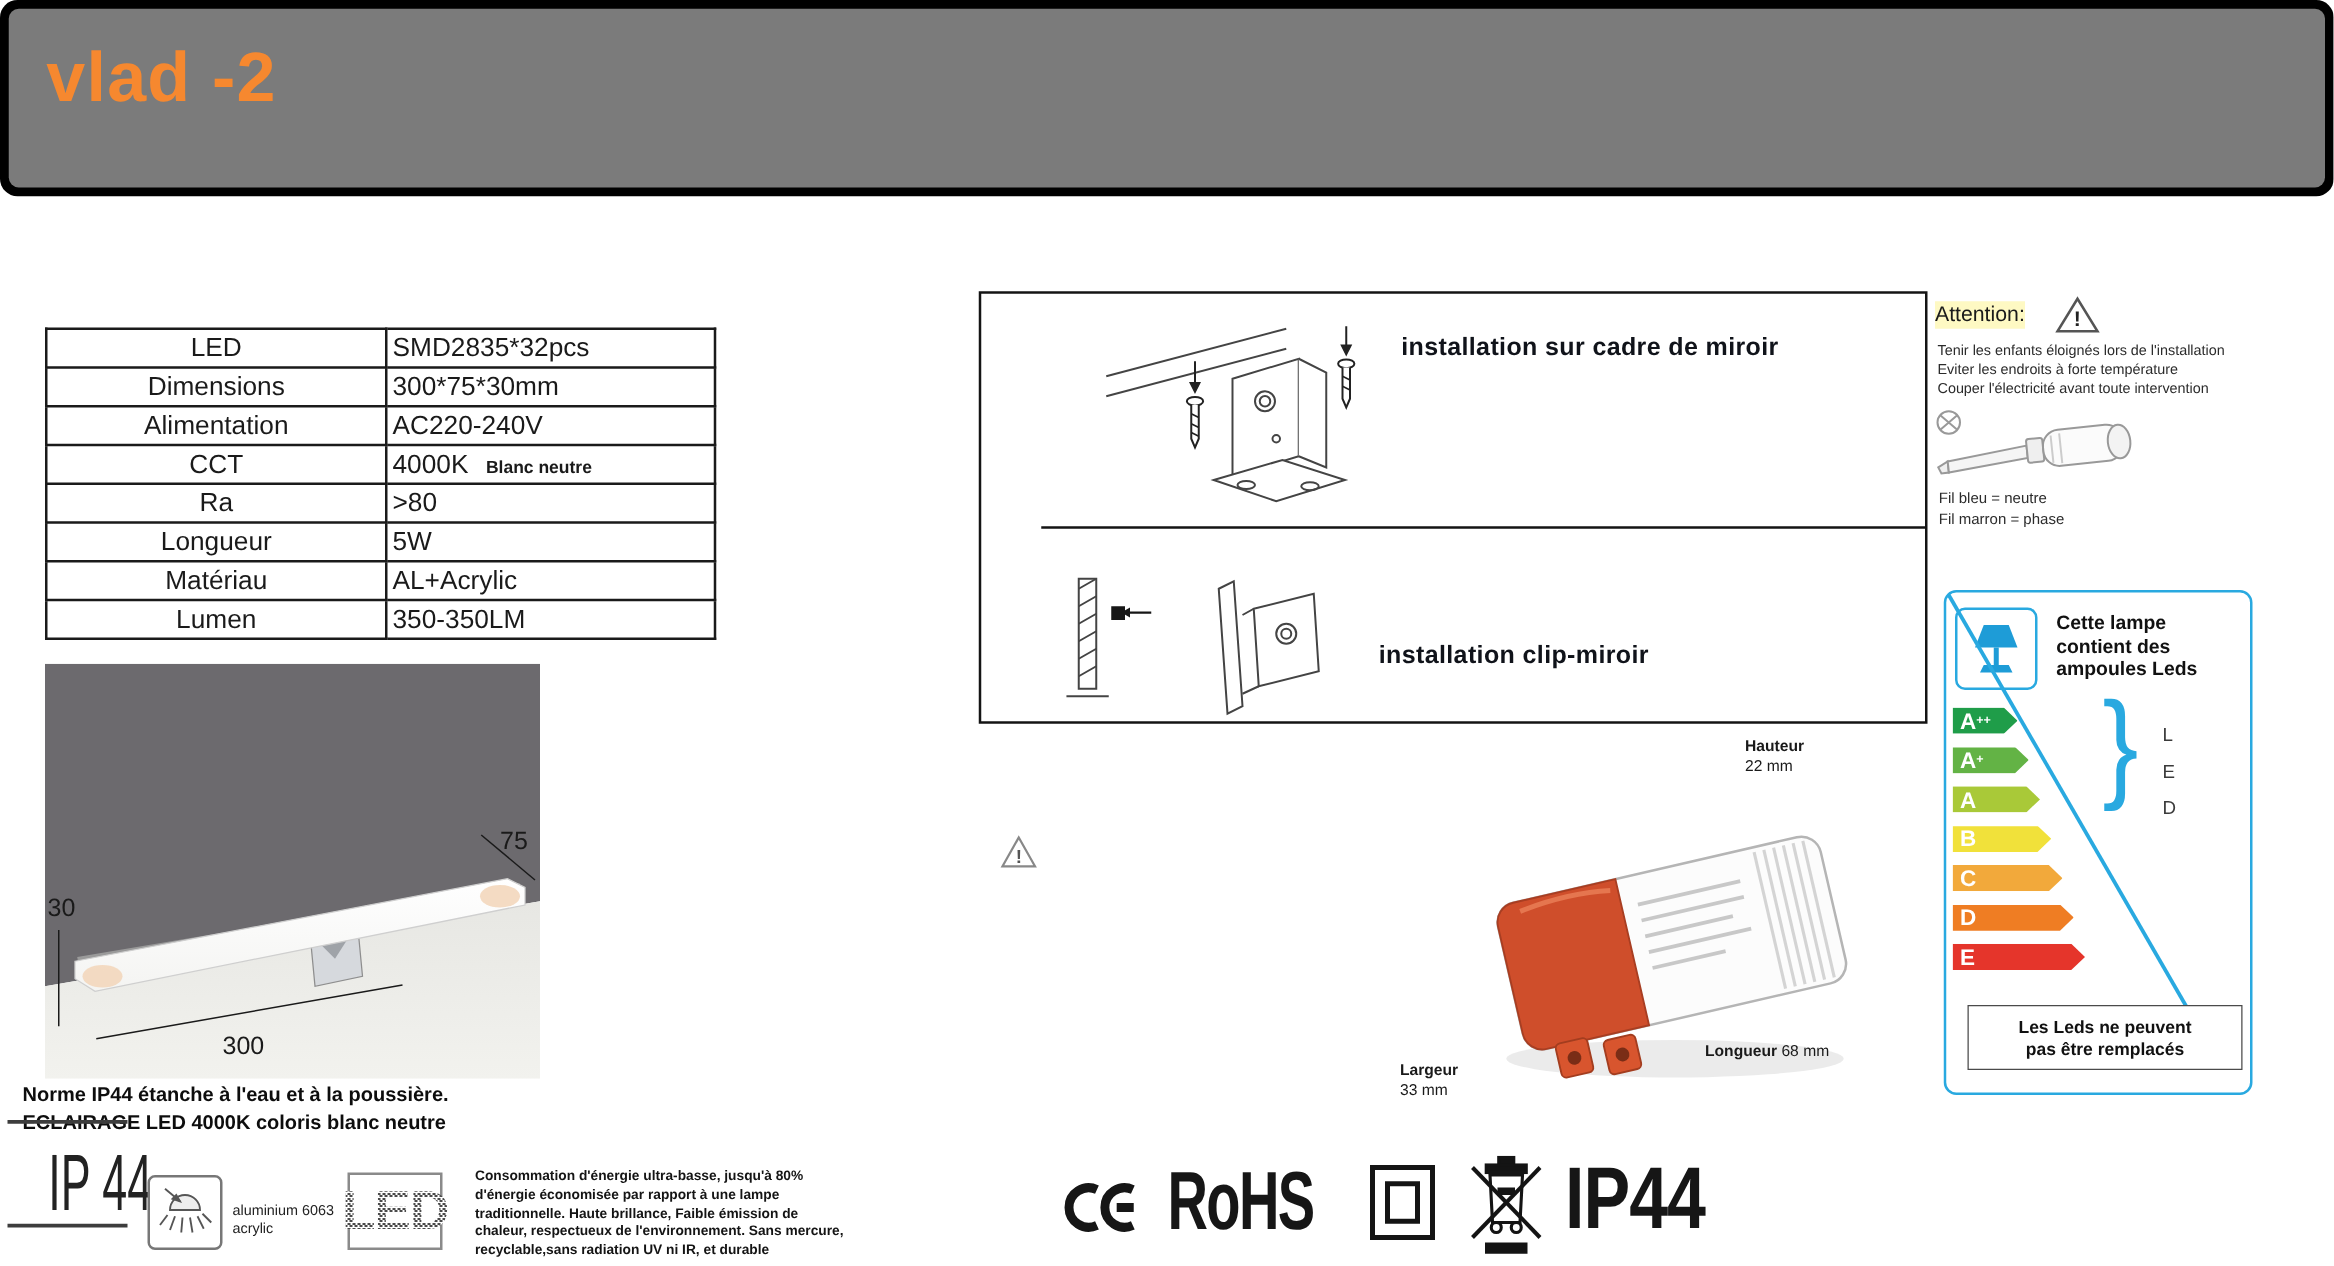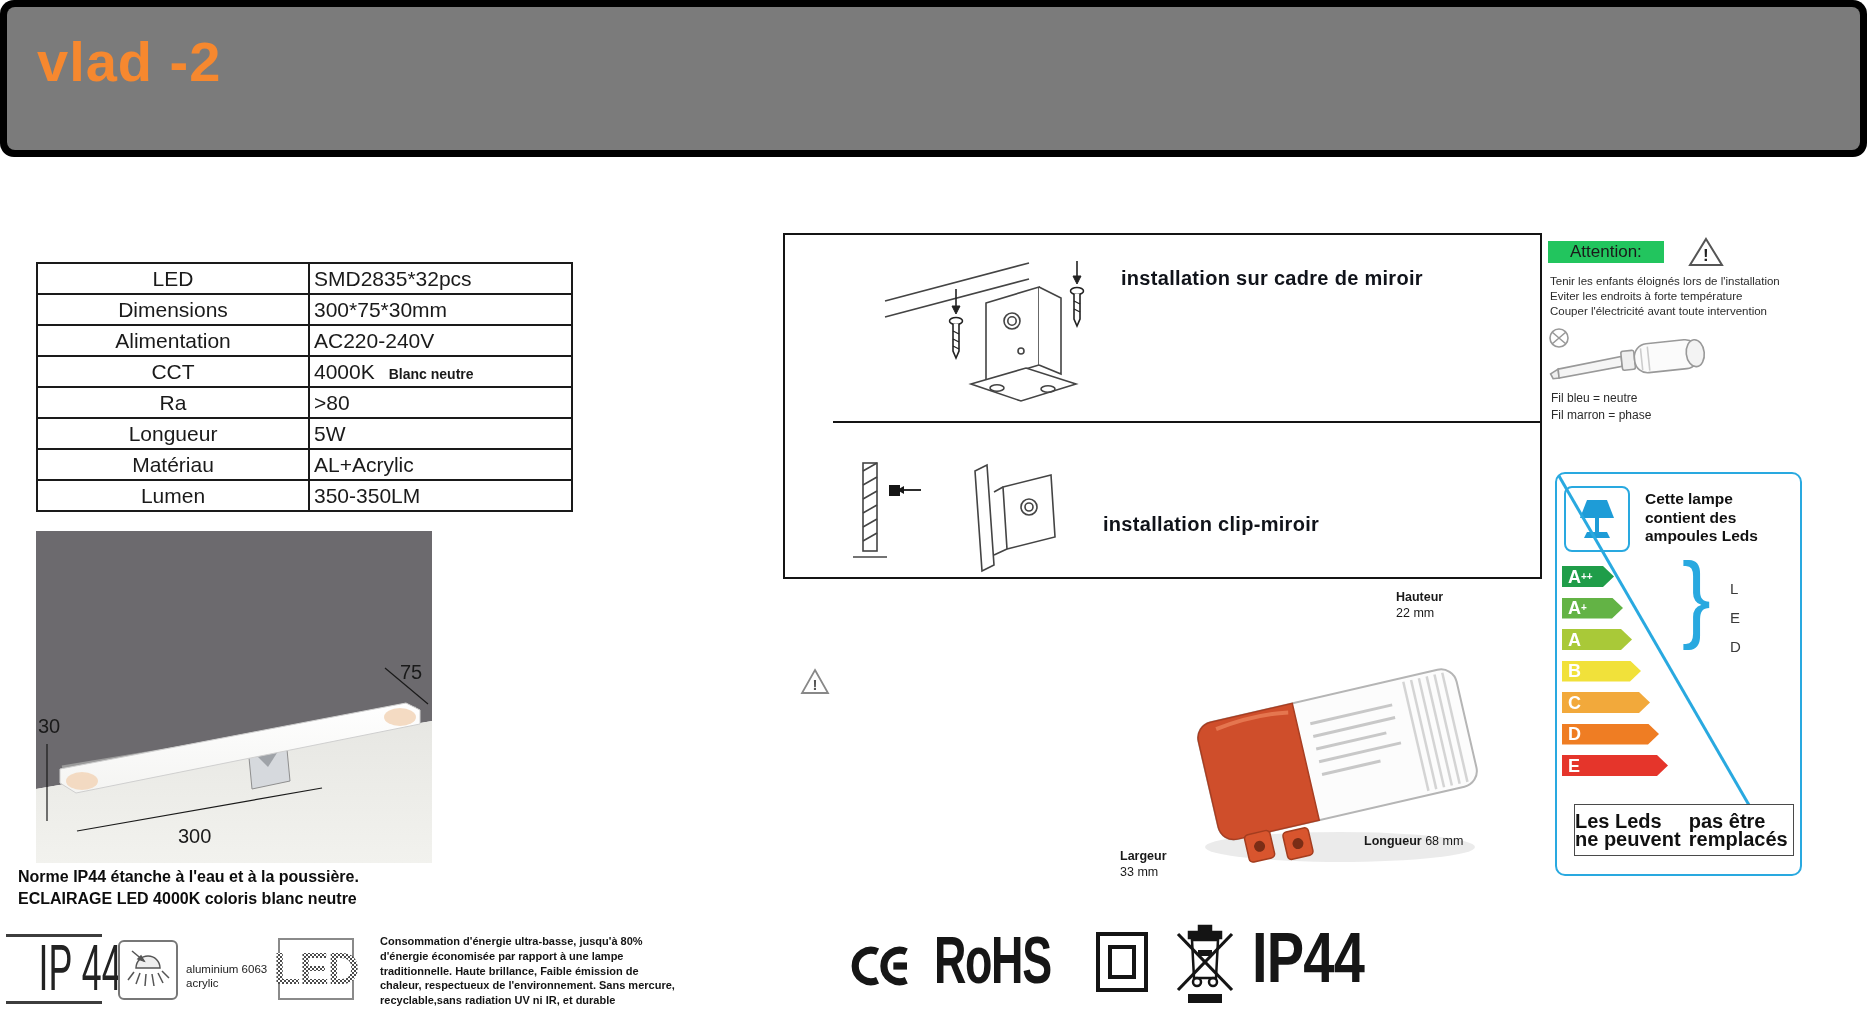--- a/index.html
+++ b/index.html
@@ -27,54 +27,54 @@
   
   .install-box{position:absolute;left:783px;top:233px;width:755px;height:342px;border:2.5px solid #141414;background:#fff;}
   .install-top{position:relative;height:186px;border-bottom:2px solid #141414;margin-left:48px;}
   .install-bottom{position:relative;height:152px;margin-top:28px;}
   .install-title{position:absolute;font-size:20px;font-weight:700;color:#10131a;letter-spacing:.3px;}
   .t1{left:288px;top:32px;}
   .t2{left:318px;top:62px;}
 
   
   .att-head{position:absolute;left:1548px;top:236px;display:flex;align-items:center;}
-  .att-heading{background:#22c55e;font-size:17px;padding:1px 22px;color:#1a1a1a;}
+  .att-heading{background:#fef9c3;font-size:17px;padding:1px 0;color:#1a1a1a;}
   .att-tri{margin-left:24px;}
   .att-lines{position:absolute;left:1550px;top:274px;font-size:11.5px;line-height:14.8px;color:#2b2b2b;}
   .screwdriver{position:absolute;left:1546px;top:324px;}
   .wires{position:absolute;left:1551px;top:390px;font-size:12px;line-height:16.5px;color:#2b2b2b;}
 
   
   .energy{position:absolute;left:1555px;top:472px;width:243px;height:400px;border:2.5px solid var(--blue,#29A9E0);border-radius:10px;background:#fff;}
   .lampbox{position:absolute;left:7px;top:12px;width:62px;height:62px;border:2px solid var(--blue,#29A9E0);border-radius:8px;background:#fff;display:flex;align-items:center;justify-content:center;}
   .energy-diag{position:absolute;left:0;top:0;pointer-events:none;}
   .lamp-text{position:absolute;left:88px;top:16px;font-size:15.5px;font-weight:700;line-height:18.5px;color:#111;}
   .energy-arrows{position:absolute;left:5px;top:92px;}
   .e-arrow{height:21px;margin-bottom:10.5px;display:flex;align-items:center;
            clip-path:polygon(0 0,calc(100% - 11px) 0,100% 50%,calc(100% - 11px) 100%,0 100%);}
   .e-letter{color:#fff;font-weight:700;font-size:18px;margin-left:6px;line-height:1;}
   .e-sup{color:#fff;font-weight:700;font-size:10px;vertical-align:7px;line-height:1;}
   .brace{position:absolute;left:125px;top:74px;font-size:86px;line-height:1;color:var(--blue,#29A9E0);transform:scaleY(1.12);transform-origin:top;}
   .led-letters{position:absolute;left:173px;top:100px;font-size:15px;line-height:29px;color:#3a3a3a;}
   .energy-footer{position:absolute;left:17px;top:330px;width:218px;height:50px;border:1.5px solid #4a4a4a;background:#fff;
-                 display:flex;flex-direction:row;align-items:center;justify-content:center;font-size:20px;font-weight:700;line-height:18px;}
+                 display:flex;flex-direction:column;align-items:center;justify-content:center;font-size:14px;font-weight:700;line-height:18px;}
 
   
   .warn-tri2{position:absolute;left:800px;top:668px;}
   .assurez{position:absolute;left:850px;top:664px;width:260px;font-size:23.5px;line-height:33.5px;color:#0f0f0f;}
   .dim-label{position:absolute;font-size:12.5px;color:#1a1a1a;line-height:16px;}
   .dim-label b{font-weight:700;}
   .hauteur{left:1396px;top:589px;}
   .largeur{left:1120px;top:848px;}
   .longueur{left:1364px;top:833px;}
   .transformer{position:absolute;left:1180px;top:645px;}
 
   
-  .ip44-left{position:absolute;left:6px;top:934px;width:96px;border-top:3px solid #3d3d3d;border-bottom:3px solid #3d3d3d;
-             text-align:left;padding:0 0 2px;}
+  .ip44-left{position:absolute;left:6px;top:896px;width:96px;border-top:3px solid #3d3d3d;border-bottom:3px solid #3d3d3d;
+             text-align:left;padding:16px 0 2px;}
   .ip44-left span{display:inline-block;font-size:64px;font-weight:500;line-height:62px;transform:scaleX(.56);transform-origin:center;white-space:nowrap;color:#222;}
   .alu-box{position:absolute;left:118px;top:940px;width:56px;height:56px;border:2px solid #777;border-radius:6px;background:#fff;display:flex;align-items:center;justify-content:center;}
   .alu-text{position:absolute;left:186px;top:963px;font-size:11.5px;font-weight:400;line-height:13.5px;color:#222;}
   .led-logo{position:absolute;left:278px;top:938px;width:72px;height:58px;border:2.5px solid #8a8a8a;display:flex;align-items:center;justify-content:center;}
   .led-logo span{font-size:44px;font-weight:700;letter-spacing:-1px;
       background:conic-gradient(#4a4a4a 25%,#fff 0 50%,#4a4a4a 0 75%,#fff 0);background-size:4px 4px;
       -webkit-background-clip:text;background-clip:text;color:transparent;}
   .consumption{position:absolute;left:380px;top:934px;width:335px;font-size:11px;font-weight:700;line-height:14.8px;color:#141414;}
   .ce{position:absolute;left:846px;top:938px;}
   .rohs{position:absolute;left:934px;top:928px;}

